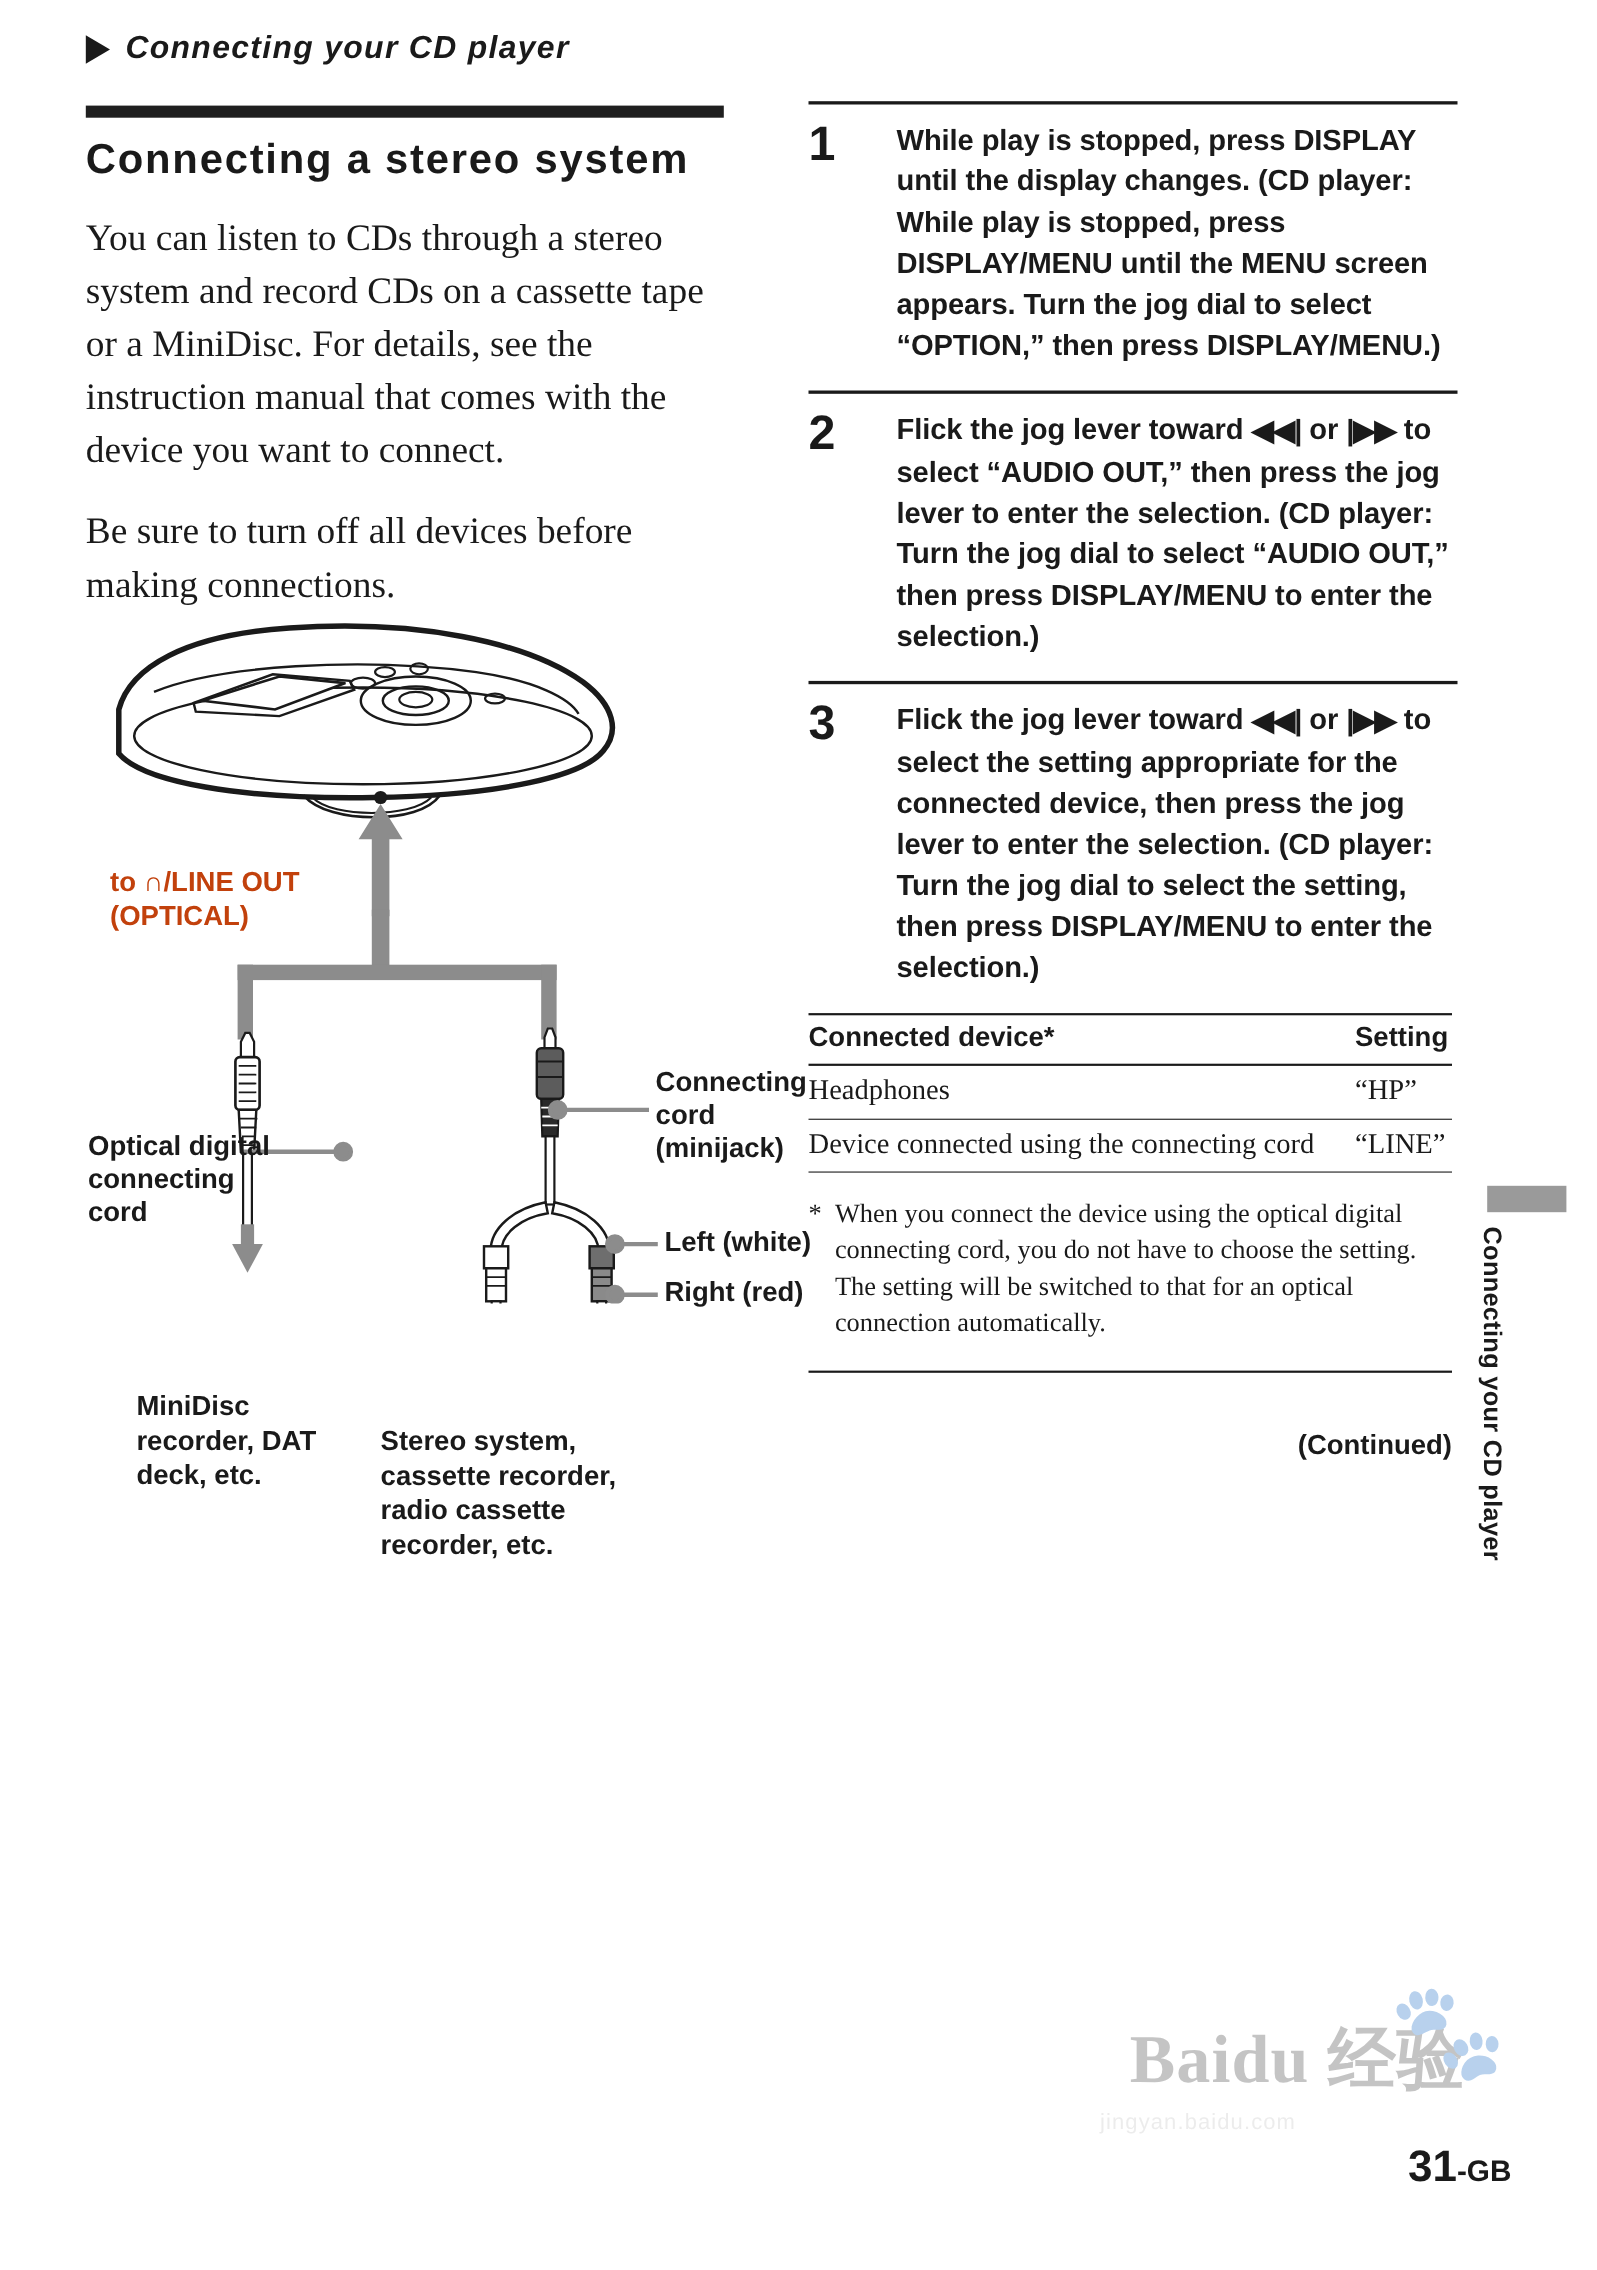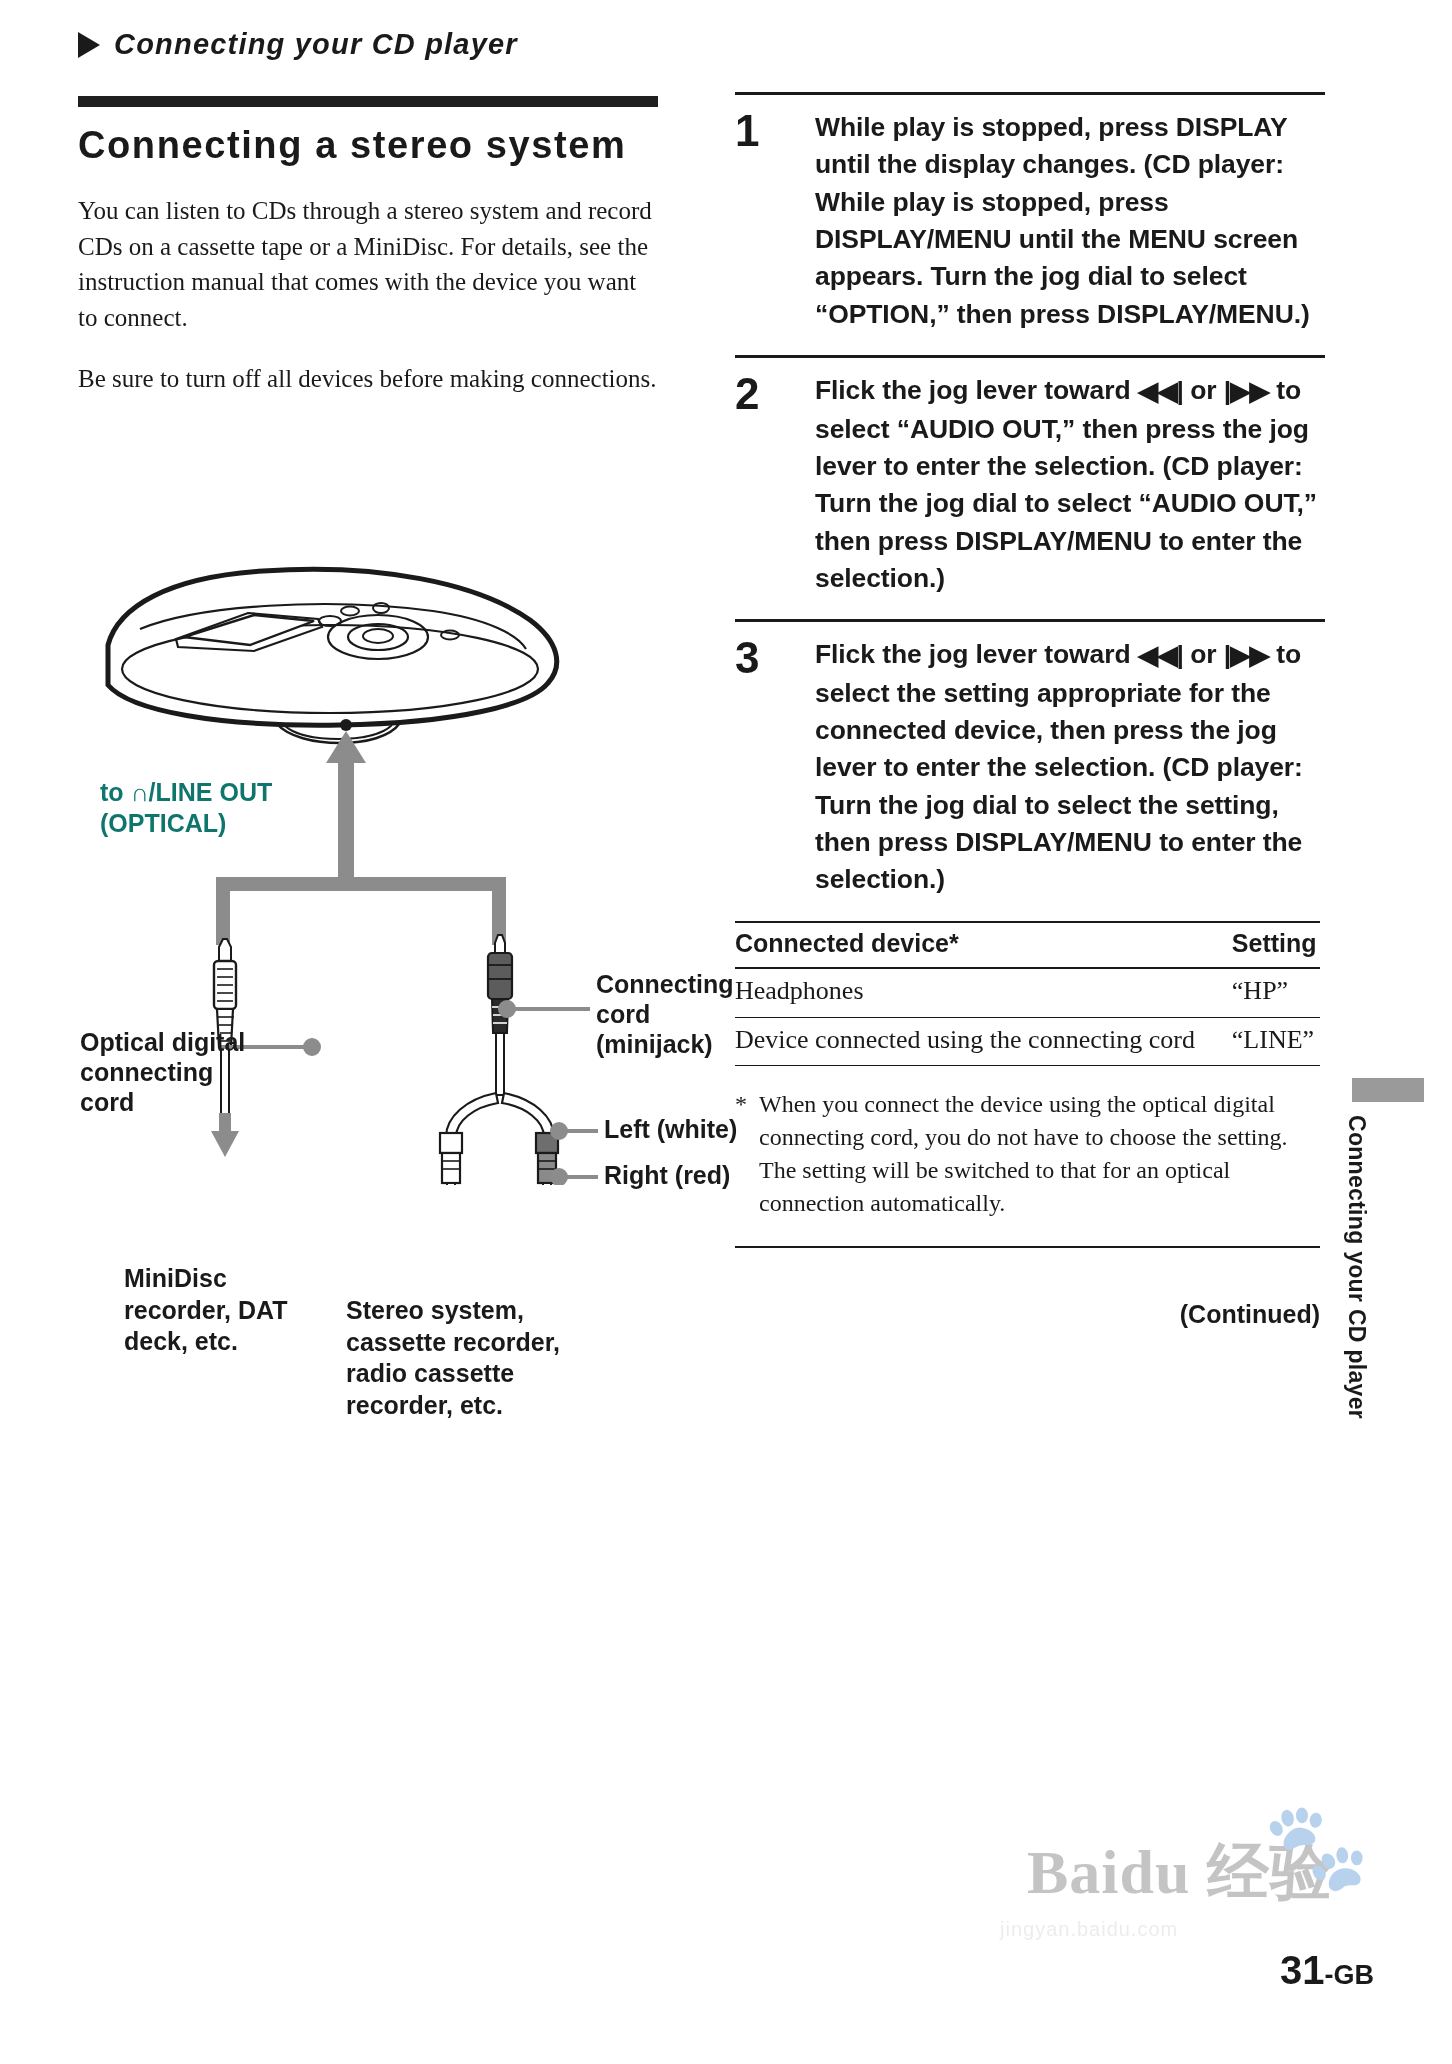--- a/index.html
+++ b/index.html
@@ -14,21 +14,21 @@
   .runhead .txt{font-family:"Liberation Sans",sans-serif;font-weight:bold;font-style:italic;
                 font-size:29px;letter-spacing:1.2px;color:#1a1a1a;}
 
   
   .colL{position:absolute;left:78px;top:96px;width:580px;}
   .colR{position:absolute;left:735px;top:92px;width:590px;}
 
   .rule-thick{height:11px;background:#1f1f1f;width:580px;}
   h1.sect{font-family:"Liberation Sans",sans-serif;font-weight:bold;font-size:38px;
           line-height:1.16;letter-spacing:1.6px;margin:16px 0 0 0;color:#1a1a1a;}
-  p.body{font-size:25px;line-height:1.42;margin:26px 0 0 0;}
+  p.body{font-size:34px;line-height:1.42;margin:26px 0 0 0;}
 
   
   .step{border-top:3px solid #1a1a1a;padding-top:14px;margin-bottom:22px;display:flex;gap:16px;}
   .step .num{font-family:"Liberation Sans",sans-serif;font-weight:bold;font-size:44px;
              line-height:1;width:44px;flex:0 0 44px;color:#1a1a1a;}
   .step .txt{font-family:"Liberation Sans",sans-serif;font-weight:bold;font-size:26.5px;
              line-height:1.41;letter-spacing:-0.1px;color:#1a1a1a;flex:1;margin-left:20px;}
   .sym{display:inline-block;vertical-align:-1px;letter-spacing:-1px;}
 
   
@@ -208,21 +208,21 @@
         <line x1="482" y1="612" x2="520" y2="612"></line>
         <circle cx="481" cy="612" r="7"></circle>
       </g>
 
       <g fill="none" stroke="#1a1a1a" stroke-width="3">
         <rect x="28" y="680" width="190" height="140"></rect>
         <rect x="250" y="680" width="280" height="140"></rect>
       </g>
     </svg>
 
-    <div class="dlabel" style="position:absolute;left:22px;top:212px;font-size:25px;line-height:1.22;color:#0f766e;">
+    <div class="dlabel" style="position:absolute;left:22px;top:222px;font-size:25px;line-height:1.22;color:#c2410c;">
       <span>to ∩/LINE OUT</span><br>
       <span>(OPTICAL)</span>
     </div>
 
     <div class="dlabel" style="position:absolute;left:2px;top:462px;width:170px;font-size:25px;line-height:1.2;color:#1a1a1a;">Optical digital connecting cord</div>
 
     <div class="dlabel" style="position:absolute;left:518px;top:404px;width:160px;font-size:25px;line-height:1.2;color:#1a1a1a;">Connecting cord (minijack)</div>
 
     <div class="dlabel" style="position:absolute;left:526px;top:550px;font-size:25px;white-space:nowrap;color:#1a1a1a;">Left (white)</div>
 

